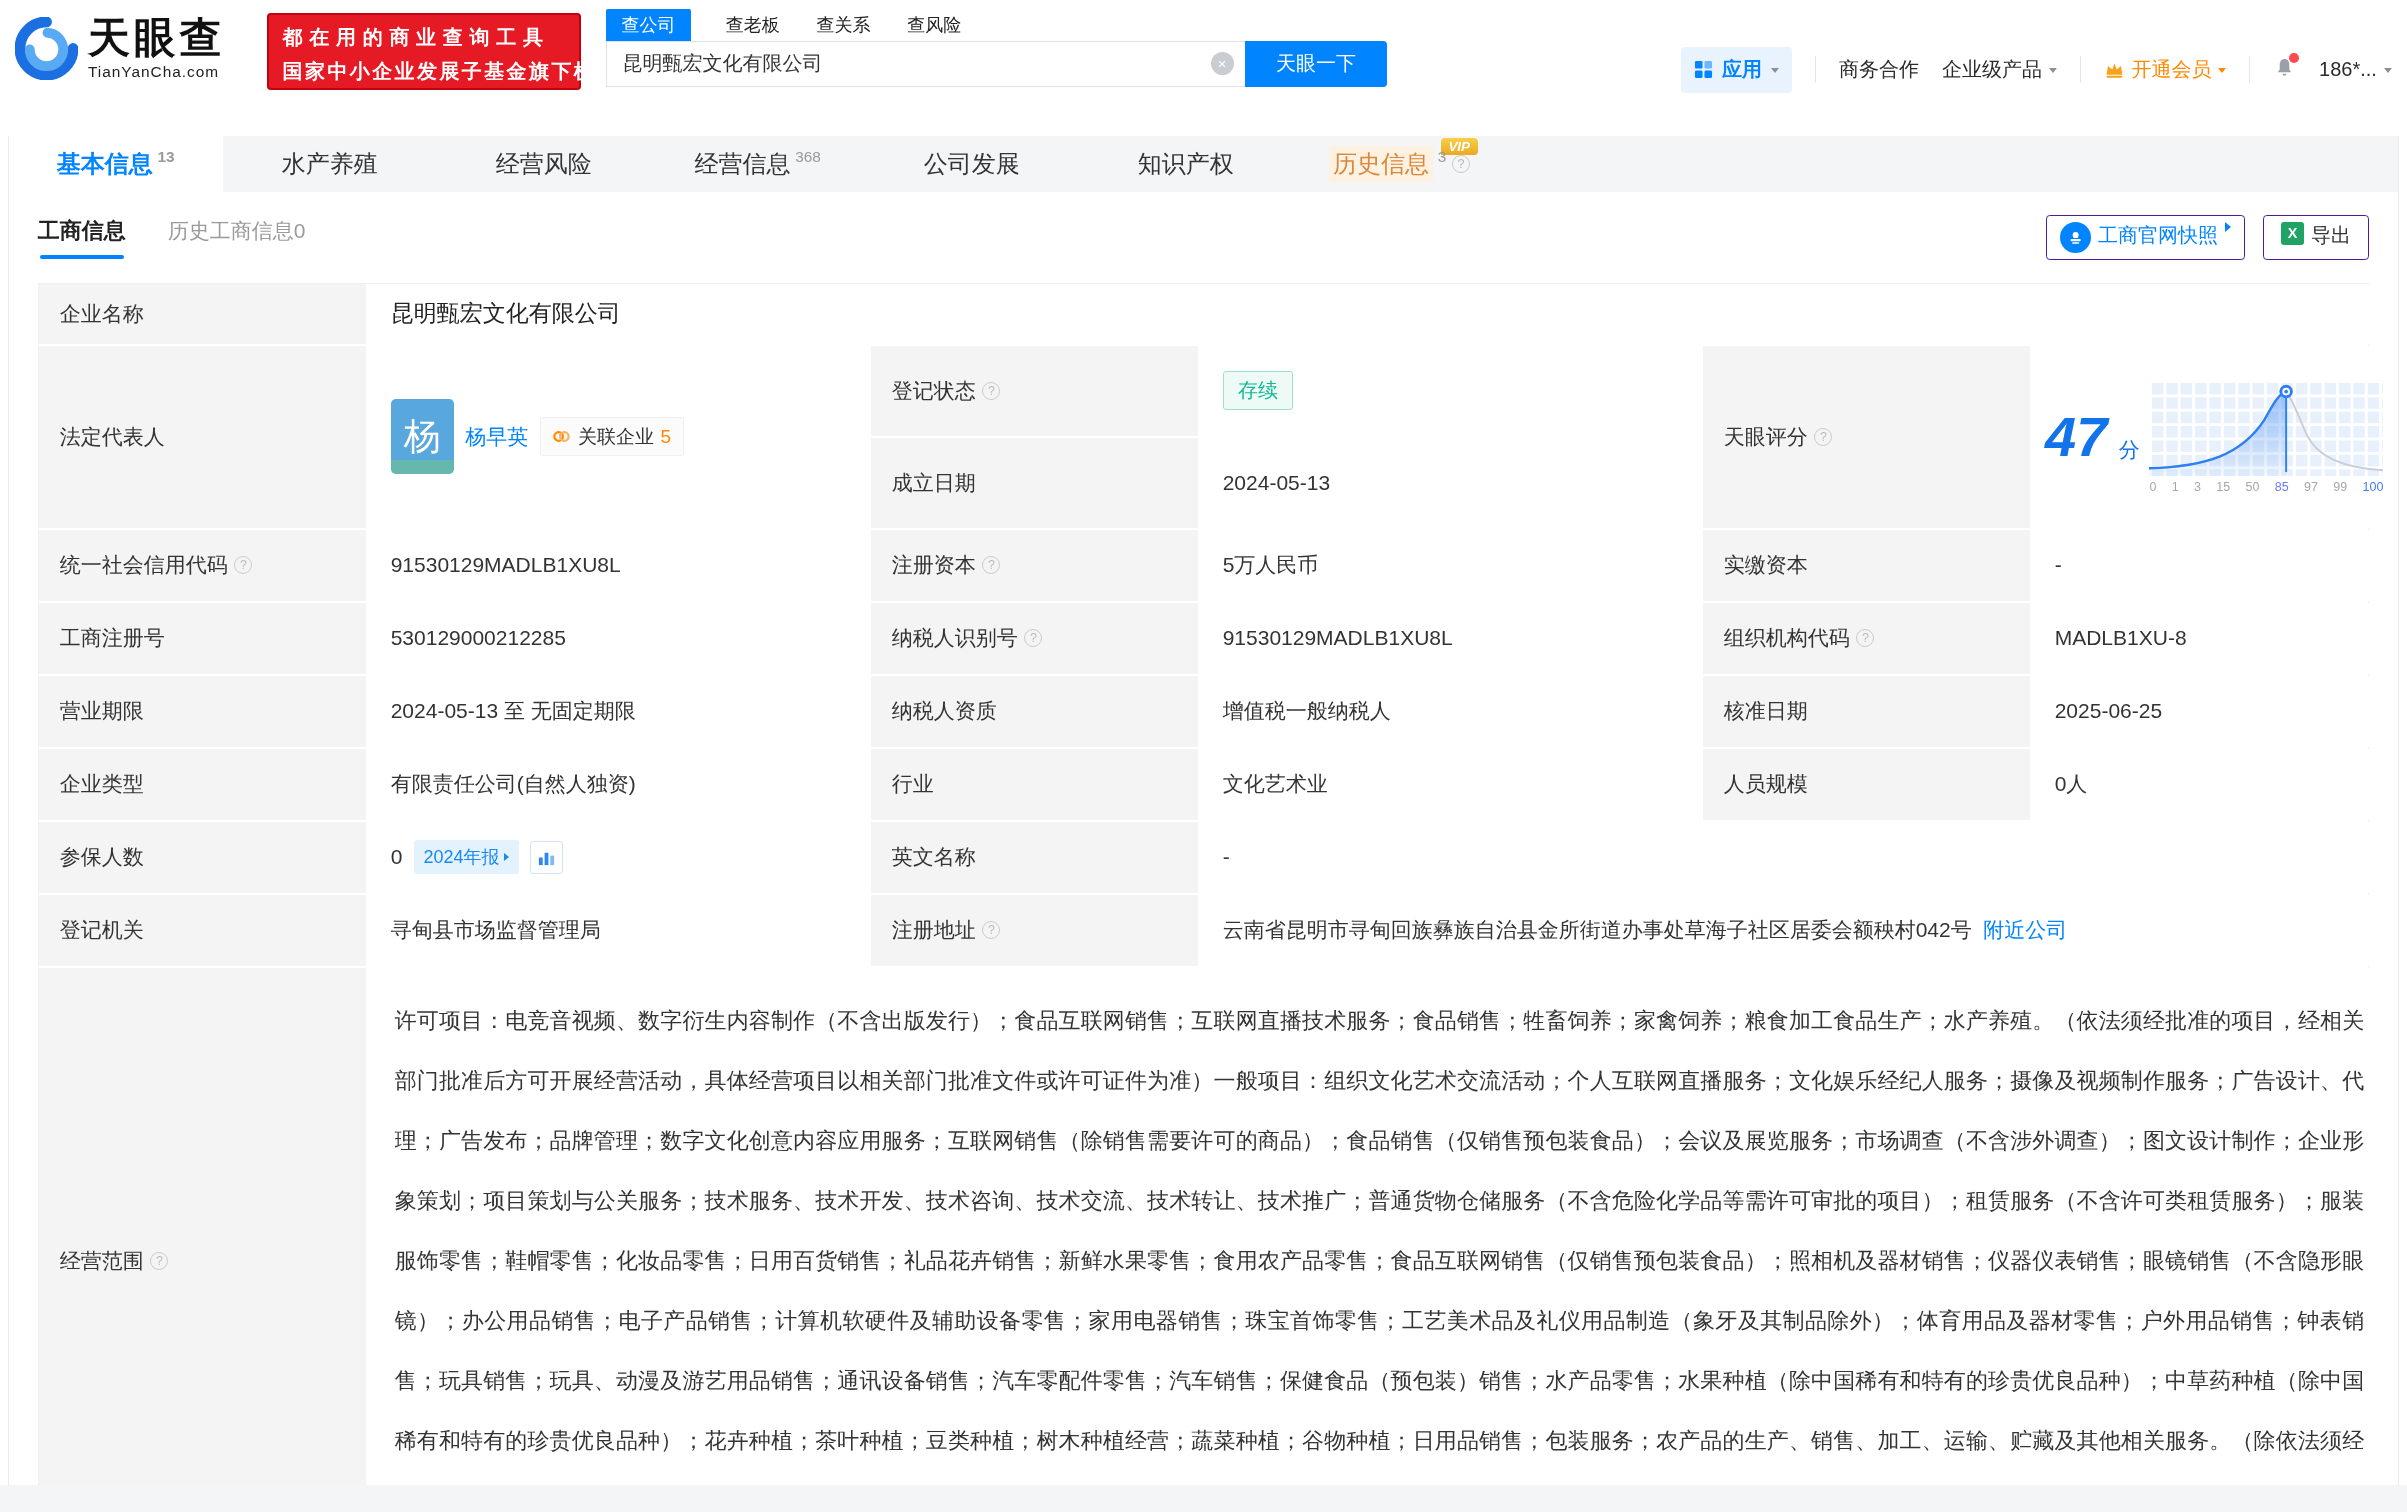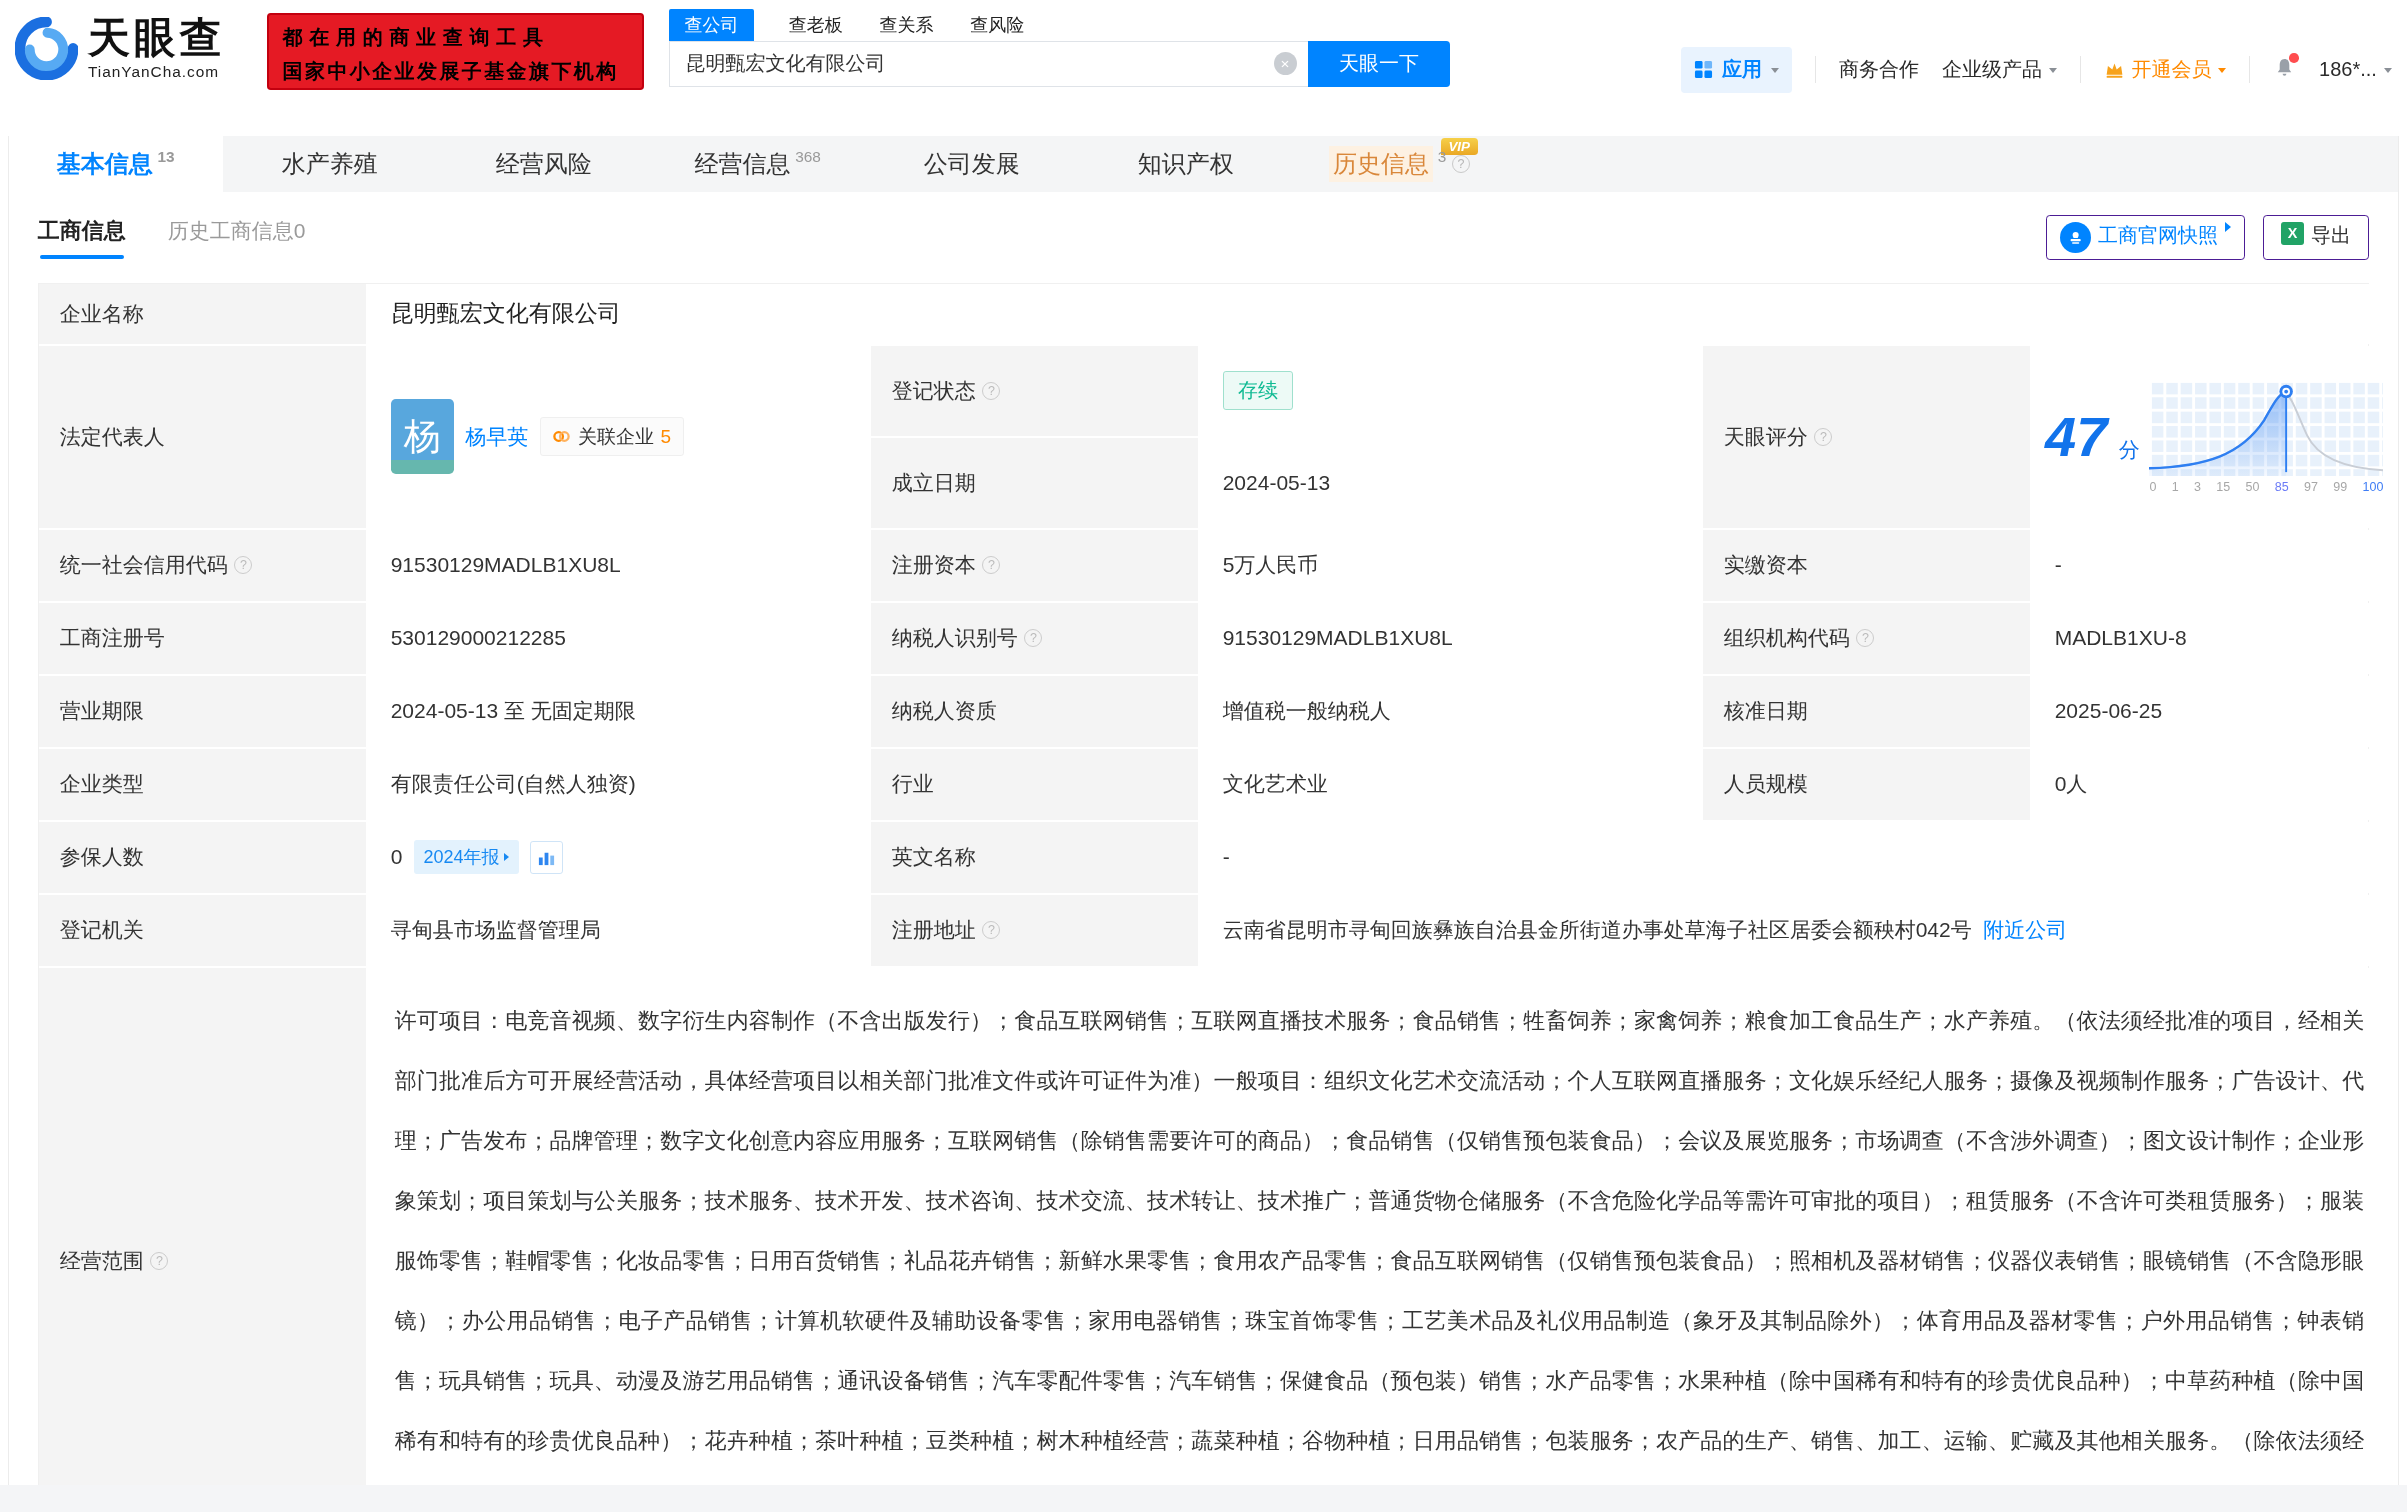--- a/index.html
+++ b/index.html
@@ -7,22 +7,22 @@
   body {
     font-family: "Liberation Sans", "DejaVu Sans", sans-serif;
     background: #fff; color: #333; position: relative; overflow: hidden;
   }
   
   .header { height: 136px; display: flex; align-items: flex-start; padding: 9.6px 15.4px 0 15.4px; background: #fff; }
   .logo { display: flex; align-items: center; gap: 9.6px; width: 248px; margin-top: 5.8px; cursor: pointer; }
   .logo-txt { display: flex; flex-direction: column; }
   .logo-name { font-size: 42px; font-weight: 700; color: #111; letter-spacing: 3.8px; line-height: 1.1; }
   .logo-domain { font-size: 15.4px; color: #222; letter-spacing: 1px; margin-top: 1.9px; }
-  .banner { width: 377px; height: 77px; background: #e51a24; border: 2.9px solid #c3000f; border-radius: 3.8px;
-            color: #000000; padding: 8.6px 13.4px; margin: 3.8px 11.5px 0 3.8px; }
+  .banner { width: 314px; height: 77px; background: #e51a24; border: 2.9px solid #c3000f; border-radius: 3.8px;
+            color: #ffffff; padding: 8.6px 13.4px; margin: 3.8px 11.5px 0 3.8px; }
   .banner-l1 { font-size: 20px; font-weight: 700; letter-spacing: 6.7px; white-space: nowrap; }
   .banner-l2 { font-size: 20px; font-weight: 600; letter-spacing: 2.4px; margin-top: 6.7px; white-space: nowrap; }
   .search-wrap { margin-left: 13.4px; display: flex; flex-direction: column; }
   .search-tabs { display: flex; align-items: flex-end; gap: 33px; height: 31px; }
   .search-tab { font-size: 18px; color: #222; padding: 3.8px 1.9px; cursor: pointer; }
   .search-tab.active { background: #0084ff; color: #fff; padding: 3.8px 15.4px; border-radius: 1.9px 1.9px 0 0; }
   .search-row { display: flex; }
   .search-box { display: flex; align-items: center; width: 639px; height: 46px; border: 1px solid #dfe3e8;
                 border-right: none; background: #fff; padding: 0 11.5px 0 15.4px; }
   .search-box input { border: none; outline: none; flex: 1; font-size: 20px; color: #333;

